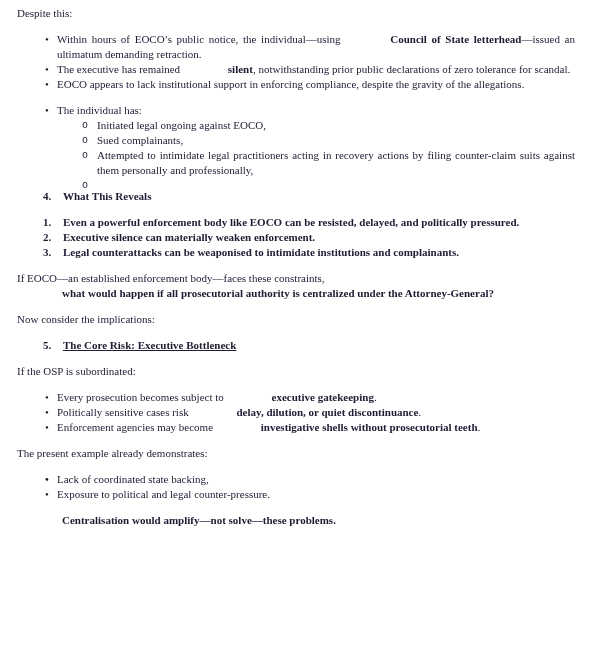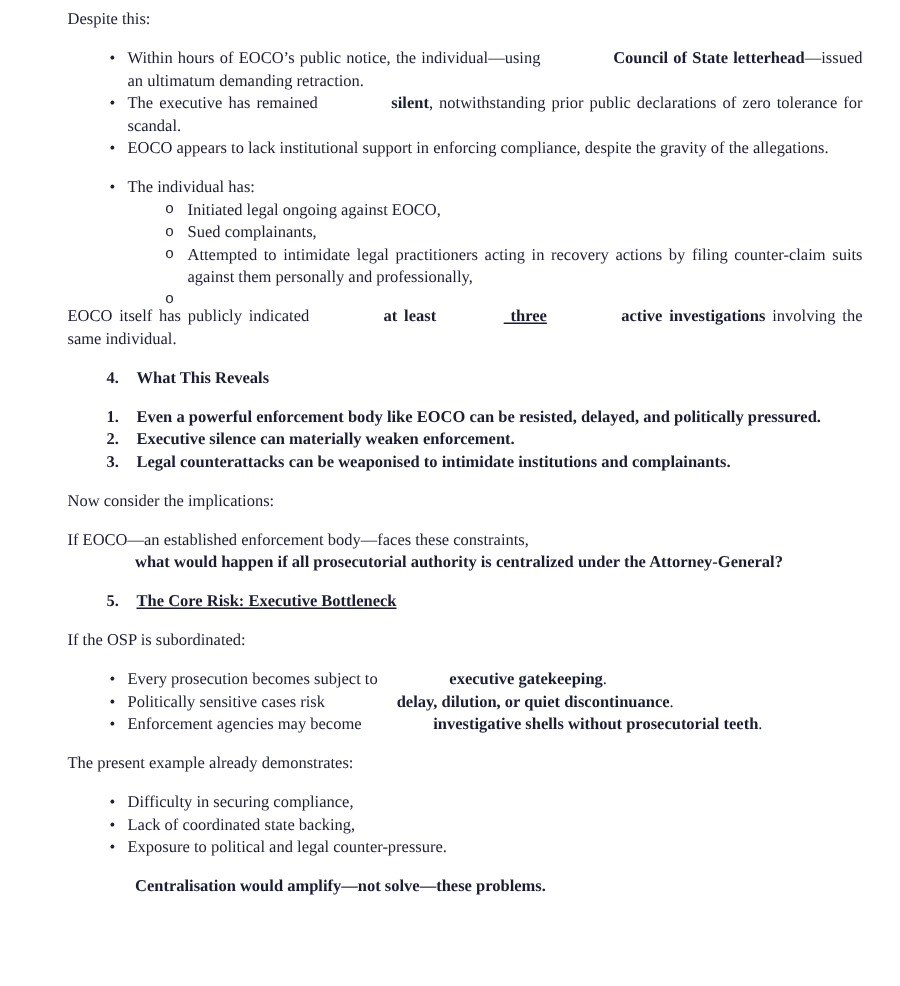--- a/index.html
+++ b/index.html
@@ -1,20 +1,20 @@
 <!DOCTYPE html>
 <html style="--ink: #1c1c33; --paper: #ffffff;"><head>
 <meta charset="utf-8">
 <style>
   html,body{margin:0;padding:0;background:#ffffff;}
   body{width:600px;height:657px;overflow:hidden;}
   .page{
     box-sizing:border-box;
     width:600px;height:657px;
-    padding:6px 25px 0 45px;
+    padding:6px 25px 0 17px;
     font-family:"Liberation Serif","DejaVu Serif",serif;
     font-size:11px;
     line-height:15px;
     color:var(--ink,#1c1c33);
     background:var(--paper,#ffffff);
     text-align:justify;
   }
   p{margin:0 0 11px 0;}
   ul{list-style:none;margin:0 0 11px 0;padding:0;}
   ul.nested{margin:0;}
@@ -66,47 +66,44 @@
         <li>
           <span class="marker">o</span><span>Attempted to intimidate legal practitioners acting in recovery actions by filing counter-claim suits against them personally and professionally,</span>
         </li>
         <li>
           <span class="marker">o</span>
         </li>
       </ul>
     </li>
   </ul>
 
-  <p>
-    <span>EOCO itself has publicly indicated </span><b>at least</b><b class="u"> three</b><b> active investigations</b><span> involving the same individual.</span>
-  </p>
 
   <p class="heading">
     <span class="hnum">4.</span><span>What This Reveals</span>
   </p>
 
 
   <ul>
     <li class="num">
       <span class="marker">1.</span><span>Even a powerful enforcement body like EOCO can be resisted, delayed, and politically pressured.</span>
     </li>
     <li class="num">
       <span class="marker">2.</span><span>Executive silence can materially weaken enforcement.</span>
     </li>
     <li class="num">
       <span class="marker">3.</span><span>Legal counterattacks can be weaponised to intimidate institutions and complainants.</span>
     </li>
   </ul>
 
-  <p><span>Now consider the implications:</span></p>
-
   <p>
     <span>If EOCO—an established enforcement body—faces these constraints,</span><br>
     <b>what would happen if all prosecutorial authority is centralized under the Attorney-General?</b>
   </p>
+
+  <p><span>Now consider the implications:</span></p>
 
   <p class="heading">
     <span class="hnum">5.</span><span class="u">The Core Risk: Executive Bottleneck</span>
   </p>
 
   <p><span>If the OSP is subordinated:</span></p>
 
   <ul>
     <li>
       <span class="marker">•</span><span>Every prosecution becomes subject to </span><b>executive gatekeeping</b><span>.</span>
@@ -116,21 +113,21 @@
     </li>
     <li>
       <span class="marker">•</span><span>Enforcement agencies may become </span><b>investigative shells without prosecutorial teeth</b><span>.</span>
     </li>
   </ul>
 
   <p><span>The present example already demonstrates:</span></p>
 
   <ul>
     <li>
-      <span class="marker">•</span><span>Difficulty in securing compliance,</span>
+      <span class="marker">•</span>
     </li>
     <li>
       <span class="marker">•</span><span>Lack of coordinated state backing,</span>
     </li>
     <li>
       <span class="marker">•</span><span>Exposure to political and legal counter-pressure.</span>
     </li>
   </ul>
 
   <p><b>Centralisation would amplify—not solve—these problems.</b></p>

